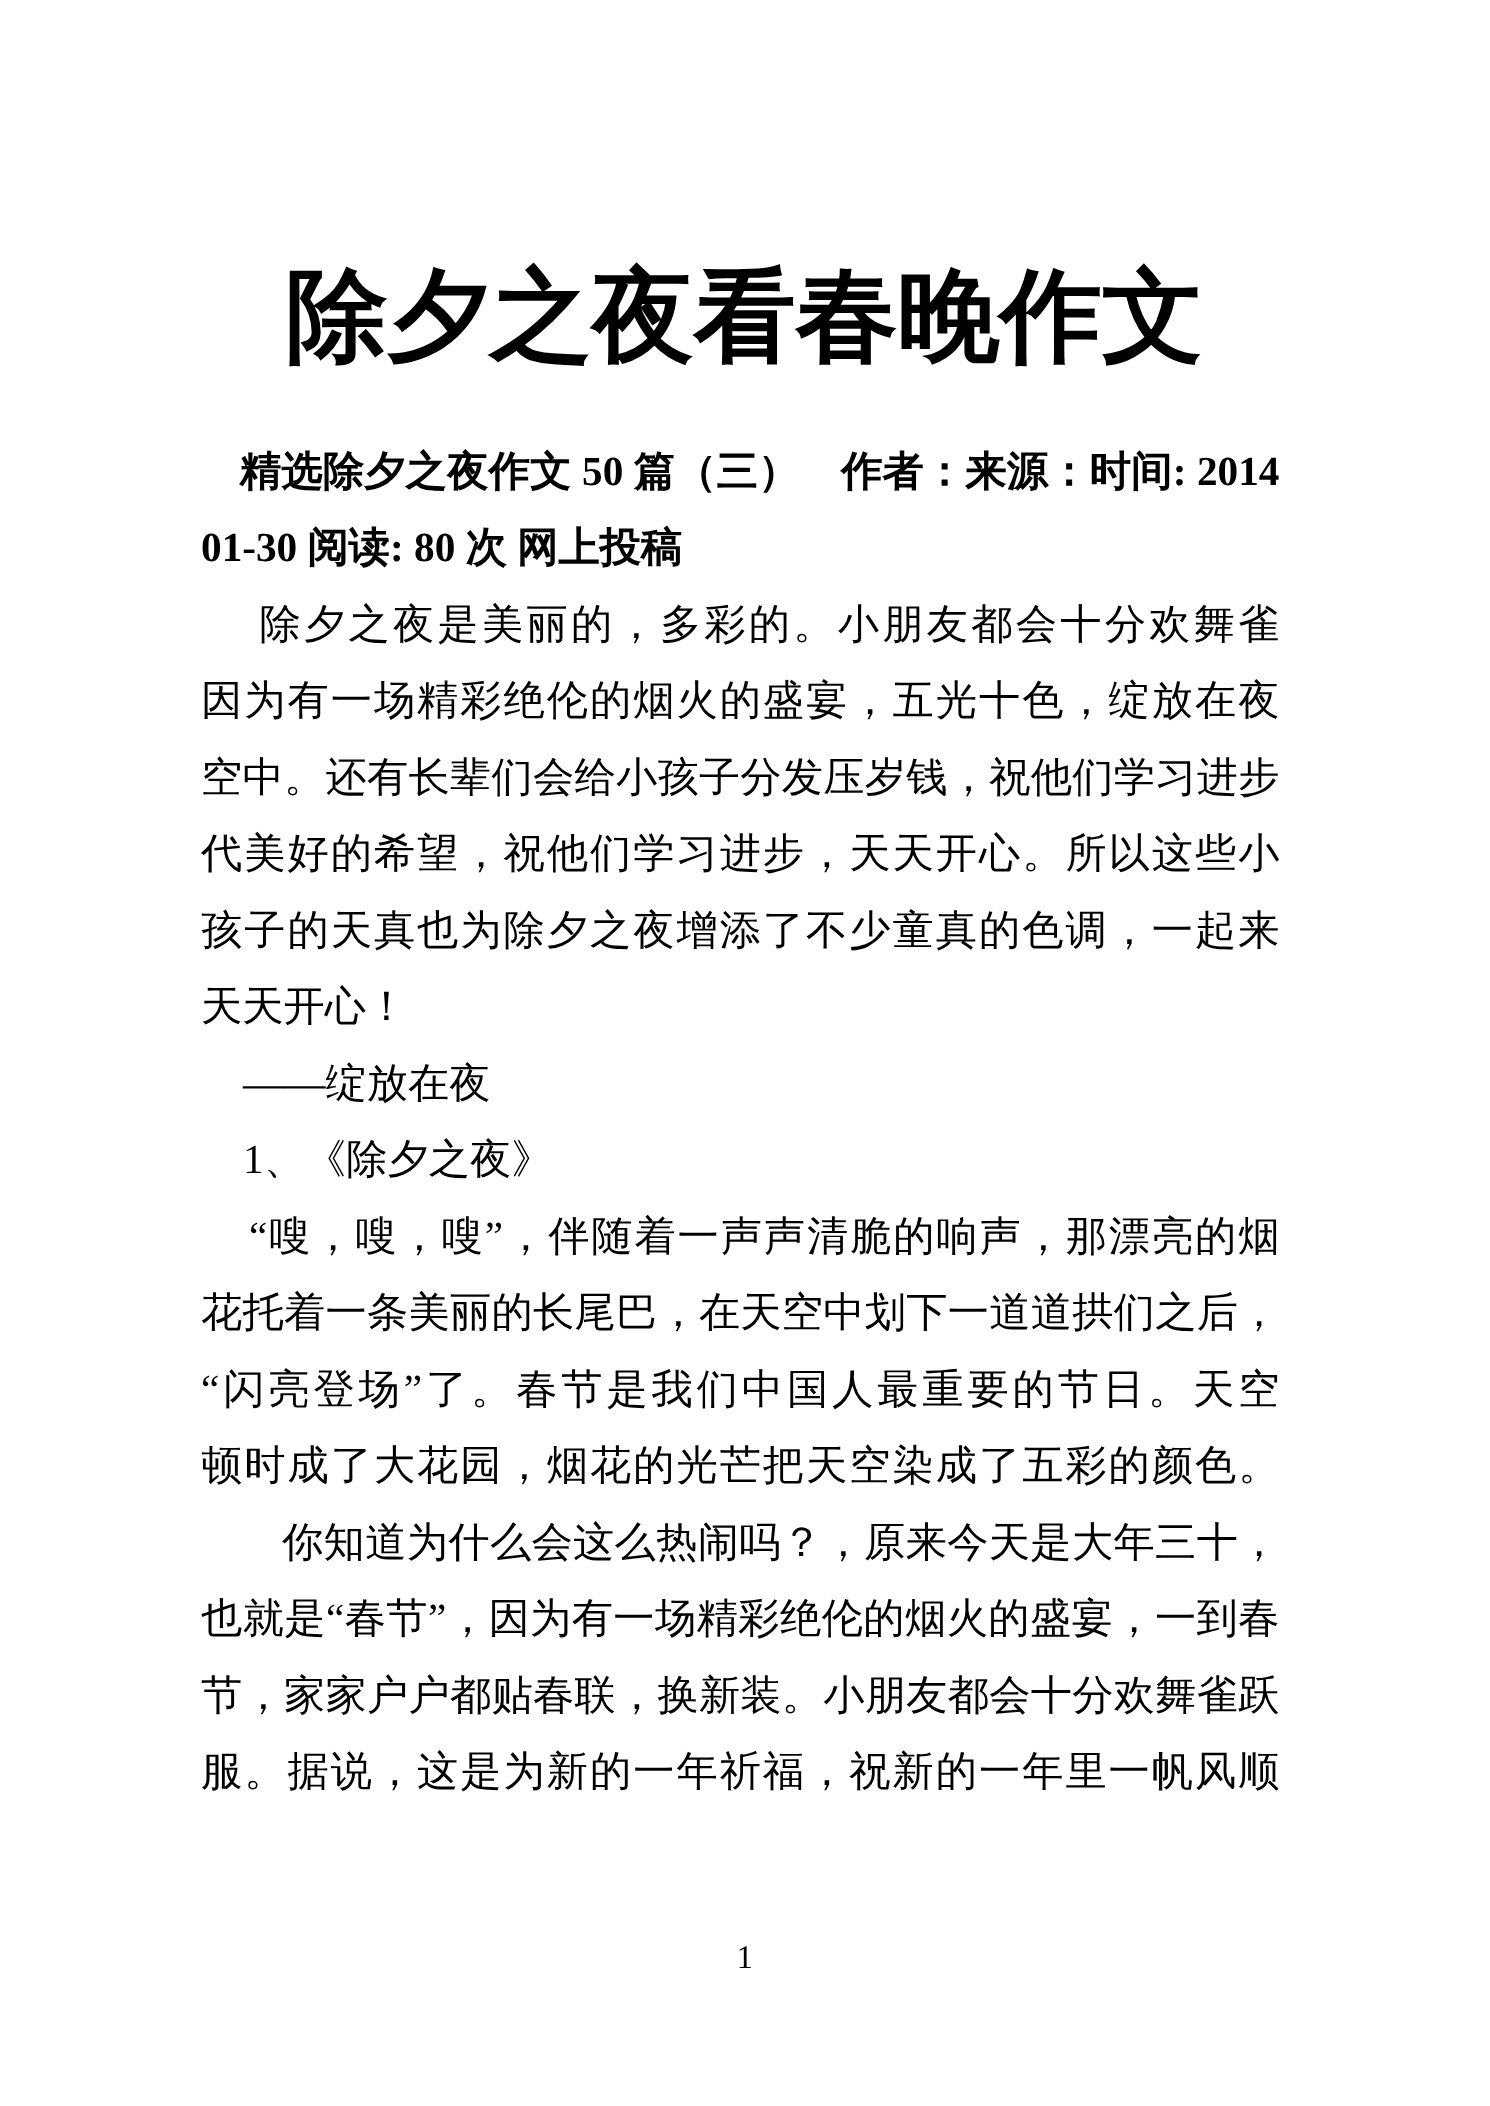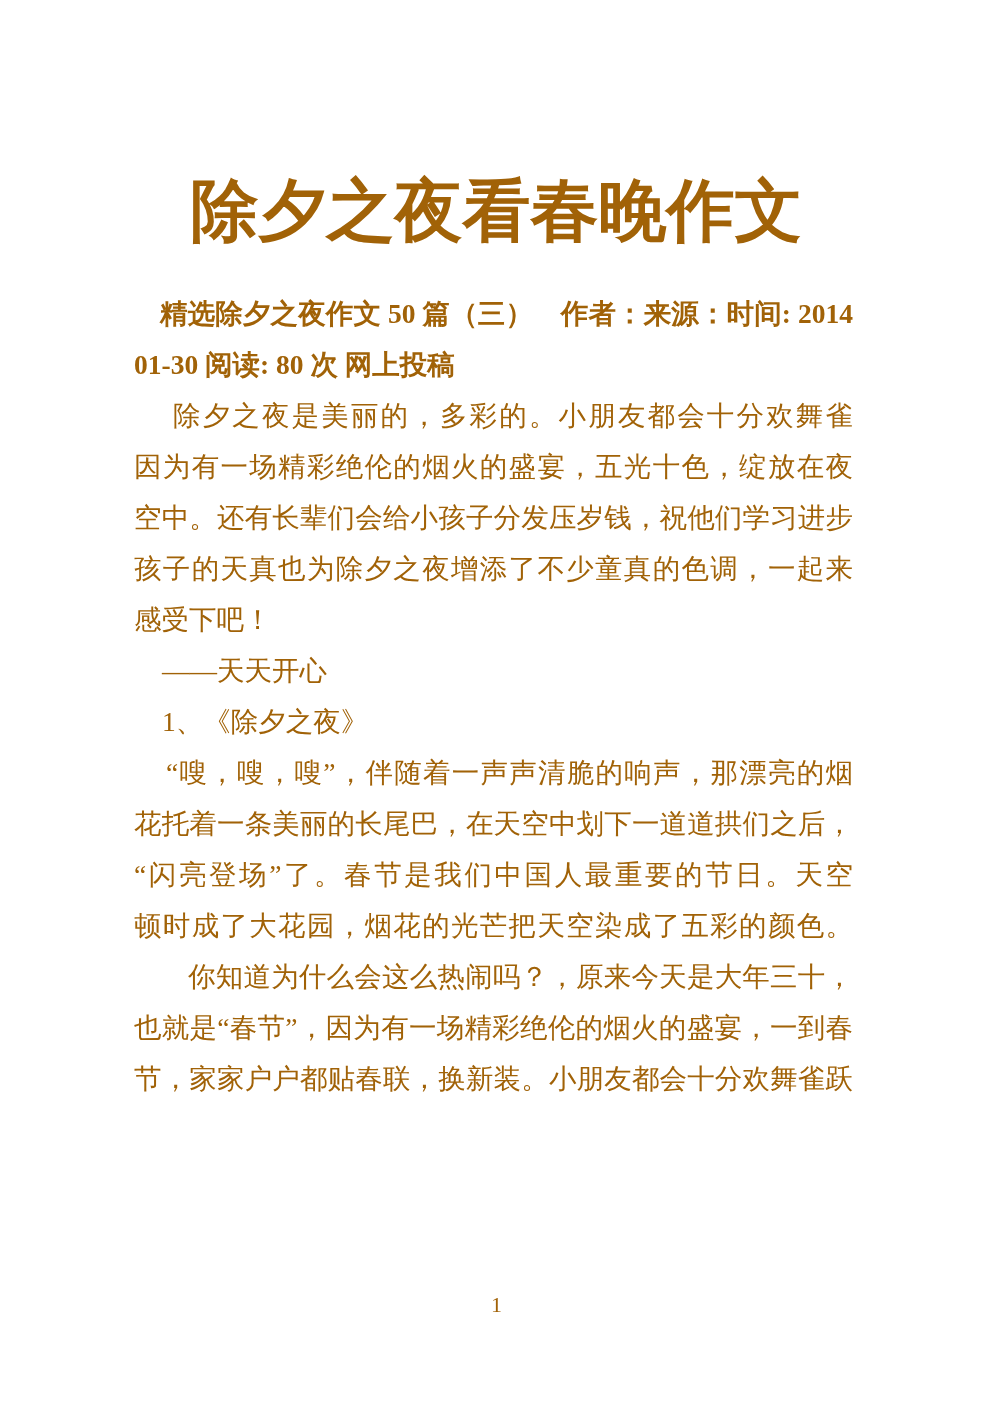--- a/index.html
+++ b/index.html
@@ -5,21 +5,21 @@
   html, body {
     margin: 0;
     padding: 0;
     background: #ffffff;
   }
   .page {
     position: relative;
     width: 993px;
     height: 1404px;
     background: #ffffff;
-    color: #a16207;
+    color: #000000;
     font-family: "Liberation Serif", "DejaVu Serif", serif;
     overflow: hidden;
   }
   .title {
     position: absolute;
     top: 172px;
     left: 0;
     width: 100%;
     margin: 0;
     text-align: center;
@@ -67,27 +67,29 @@
   <h1 class="title">除夕之夜看春晚作文</h1>
   <div class="textblock">
     <div id="meta-block">
         <div class="line j b" style="padding-left: 26px;">精选除夕之夜作文 50 篇（三）　作者：来源：时间: 2014-</div>
         <div class="line b">01-30  阅读: 80  次  网上投稿</div>
       </div>
     <div id="body-block">
         <div class="line j" style="padding-left: 39px;">除夕之夜是美丽的，多彩的。小朋友都会十分欢舞雀跃，</div>
         <div class="line j">因为有一场精彩绝伦的烟火的盛宴，五光十色，绽放在夜</div>
         <div class="line j">空中。还有长辈们会给小孩子分发压岁钱，祝他们学习进步</div>
+        <div class="line j">代美好的希望，祝他们学习进步，天天开心。所以这些小</div>
         <div class="line j">孩子的天真也为除夕之夜增添了不少童真的色调，一起来</div>
-        <div class="line">感受下吧！</div>
-        <div class="line" style="padding-left: 28px;">——天天开心</div>
+        <div class="line">天天开心！</div>
+        <div class="line" style="padding-left: 28px;">——绽放在夜</div>
         <div class="line" style="padding-left: 28px;">1、《除夕之夜》</div>
         <div class="line j" style="padding-left: 32px;">“嗖，嗖，嗖”，伴随着一声声清脆的响声，那漂亮的烟</div>
         <div class="line j">花托着一条美丽的长尾巴，在天空中划下一道道拱们之后，</div>
         <div class="line j">“闪亮登场”了。春节是我们中国人最重要的节日。天空</div>
         <div class="line j">顿时成了大花园，烟花的光芒把天空染成了五彩的颜色。</div>
         <div class="line j" style="padding-left: 54px;">你知道为什么会这么热闹吗？，原来今天是大年三十，</div>
         <div class="line j">也就是“春节”，因为有一场精彩绝伦的烟火的盛宴，一到春</div>
         <div class="line j">节，家家户户都贴春联，换新装。小朋友都会十分欢舞雀跃</div>
+        <div class="line j">服。据说，这是为新的一年祈福，祝新的一年里一帆风顺</div>
       </div>
   </div>
   <div class="pagenum">1</div>
 </div>
 
 </body></html>

